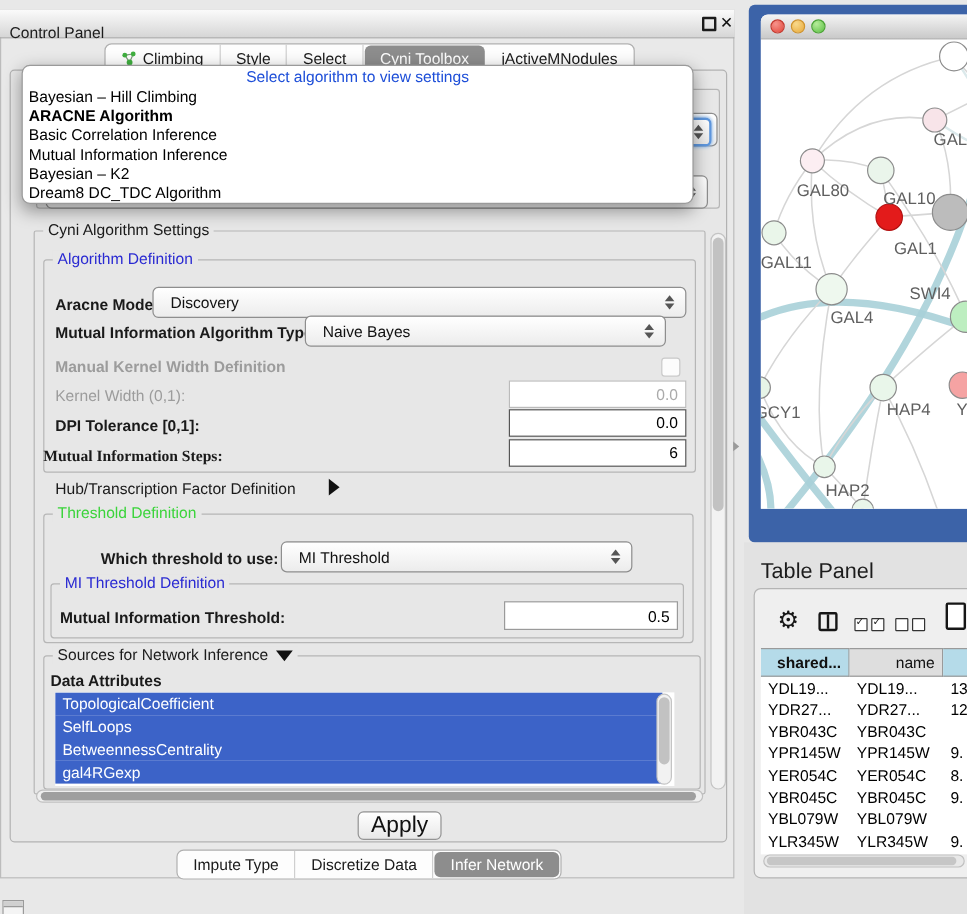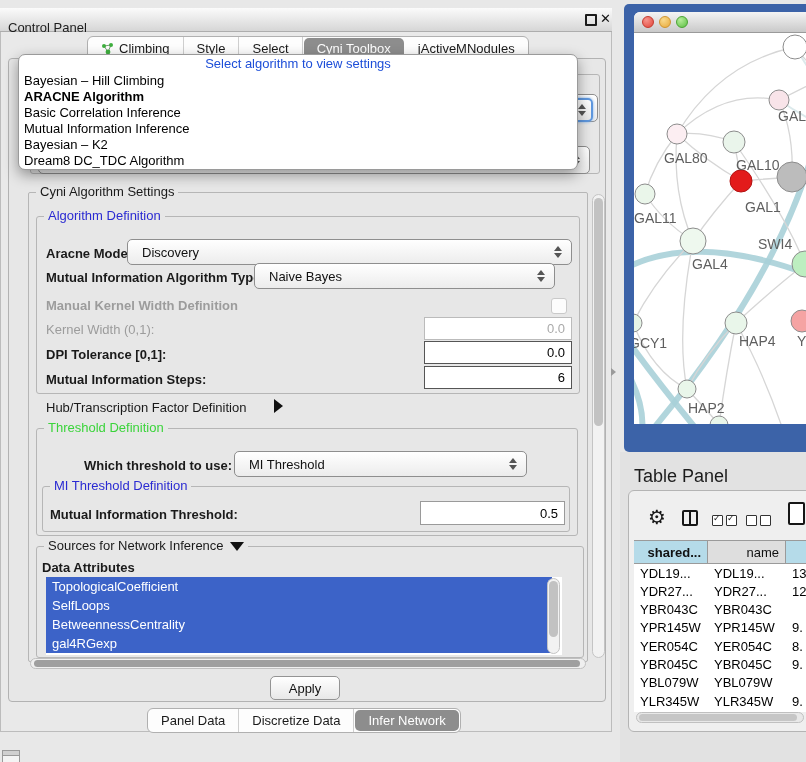--- a/index.html
+++ b/index.html
@@ -41,21 +41,21 @@
   .chk{position:absolute;width:14px;height:14px;border:1px solid #c9c9c9;border-radius:3px;background:#fcfcfc;}
   .tri-right{width:0;height:0;border-top:7px solid transparent;border-bottom:7px solid transparent;border-left:9px solid #111;position:absolute;}
   .tri-down-b{width:0;height:0;border-left:7px solid transparent;border-right:7px solid transparent;border-top:9px solid #111;display:inline-block;margin-left:6px;vertical-align:middle;}
   
   .attr-list{position:absolute;background:#fff;overflow:hidden;}
   .attr-item{height:19px;line-height:19px;background:#3c63c8;color:#fff;padding-left:6px;font-size:13px;width:500px;}
   .vsb{position:absolute;width:13px;background:#f2f2f2;border:1px solid #c4c4c4;border-radius:7px;box-sizing:border-box;}
   .vsb .thumb{position:absolute;left:1px;width:9px;background:#c2c2c2;border-radius:5px;}
   .hsb{position:absolute;height:11px;background:#efefef;border:1px solid #c0c0c0;border-radius:6px;box-sizing:border-box;}
   .hsb .thumb{position:absolute;top:1px;height:7px;background:#9f9f9f;border-radius:4px;}
-  .btn{position:absolute;background:linear-gradient(#ffffff,#e8e8e8);border:1px solid #949494;border-radius:5px;display:flex;align-items:center;justify-content:center;font-size:13px;color:#111;}
+  .btn{position:absolute;background:linear-gradient(#ffffff,#e8e8e8);border:1px solid #949494;border-radius:5px;display:flex;align-items:center;justify-content:center;font-size:19px;color:#111;margin-left:28px;}
   
   .net-frame{position:absolute;left:624px;top:4px;width:182px;height:448px;background:#3c63a8;border-top-left-radius:5px;border-bottom-left-radius:5px;}
   .mac-win{position:absolute;left:634px;top:12px;width:172px;height:412px;background:#fff;border-top-left-radius:6px;overflow:hidden;}
   .mac-titlebar{position:absolute;left:0;top:0;width:100%;height:20px;background:linear-gradient(#f4f4f4,#c9c9c9);border-bottom:1px solid #9a9a9a;}
   .light{position:absolute;top:4px;width:12px;height:12px;border-radius:50%;box-sizing:border-box;}
   .net-canvas{position:absolute;left:0;top:21px;width:172px;height:391px;overflow:hidden;background:#fff;}
   
   .tp-bg{position:absolute;left:620px;top:452px;width:186px;height:310px;background:#e2e2e2;}
   .tp-title{position:absolute;left:634px;top:466px;font-size:18px;color:#1c1c1c;}
   .tp-win{position:absolute;left:628px;top:490px;width:190px;height:242px;background:#efefef;border:1px solid #b4b4b4;border-radius:6px;box-sizing:border-box;}
@@ -172,21 +172,21 @@
 
   <div class="lbl dis" style="left:46px;top:298px;">Manual Kernel Width Definition</div>
   <div class="chk" style="left:551px;top:298px;"></div>
 
   <div class="lbl dis" style="left:46px;top:322px;font-weight:normal;">Kernel Width (0,1):</div>
   <div class="field dis" style="left:424px;top:317px;width:148px;height:23px;">0.0</div>
 
   <div class="lbl" style="left:46px;top:347px;">DPI Tolerance [0,1]:</div>
   <div class="field" style="left:424px;top:341px;width:148px;height:23px;">0.0</div>
 
-  <div class="lbl" style="left:46px;top:372px;">Mutual Information Steps:</div>
+  <div class="lbl" style="left:36px;top:372px;font-family:Liberation Serif, serif;">Mutual Information Steps:</div>
   <div class="field" style="left:424px;top:366px;width:148px;height:23px;">6</div>
 
   <div class="lbl plain" style="left:46px;top:400px;">Hub/Transcription Factor Definition</div>
   <div class="tri-right" style="left:274px;top:399px;"></div>
 
   <div class="gbox" style="left:36px;top:428px;width:542px;height:108px;"></div>
   <div class="gtitle t-green" style="left:44px;top:421px;">Threshold Definition</div>
 
   <div class="lbl" style="left:84px;top:458px;">Which threshold to use:</div>
   <div class="combo" style="left:234px;top:451px;width:293px;height:26px;">
@@ -216,21 +216,21 @@
   <div class="vsb" style="left:547px;top:578px;height:76px;">
     <div class="thumb" style="top:2px;height:56px;"></div>
   </div>
   <div class="hsb" style="left:30px;top:658px;width:556px;">
     <div class="thumb" style="left:3px;width:546px;"></div>
   </div>
 
   <div class="btn" style="left:270px;top:676px;width:68px;height:22px;">Apply</div>
 
   <div id="bottom-tabs" class="tabbar" style="left:147px;top:708px;height:23px;">
-      <div class="tab">Panel Data</div>
+      <div class="tab">Impute Type</div>
       <div class="tab">Discretize Data</div>
       <div class="tab sel">Infer Network</div>
     </div>
 
   <div class="splitter-ar"></div>
 
   <div class="net-frame"></div>
   <div class="mac-win">
     <div class="mac-titlebar">
       <span class="light" style="left:8px;background:radial-gradient(circle at 35% 30%,#f6948c,#e2463a);border:1px solid #c43a2f;"></span>

